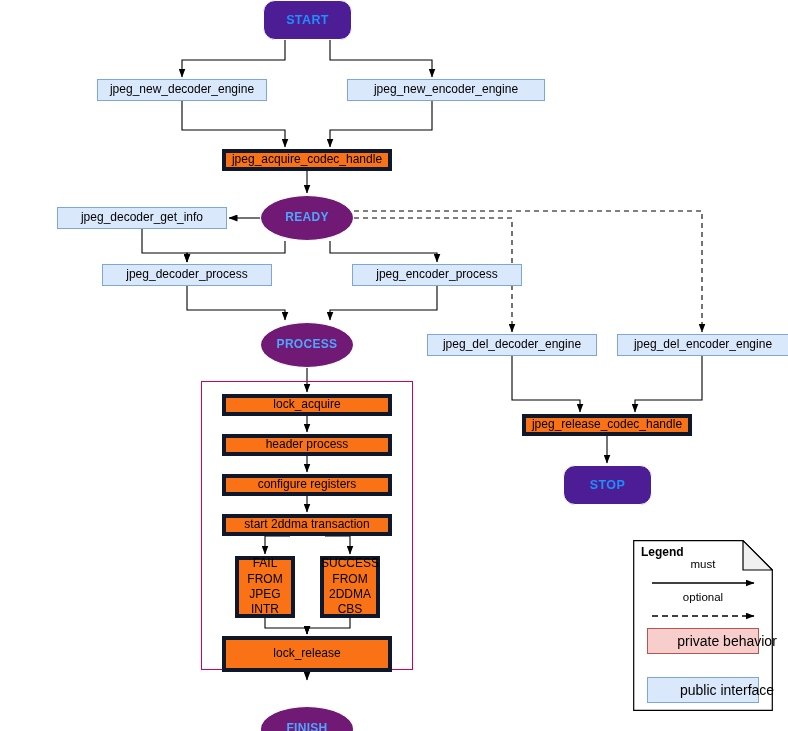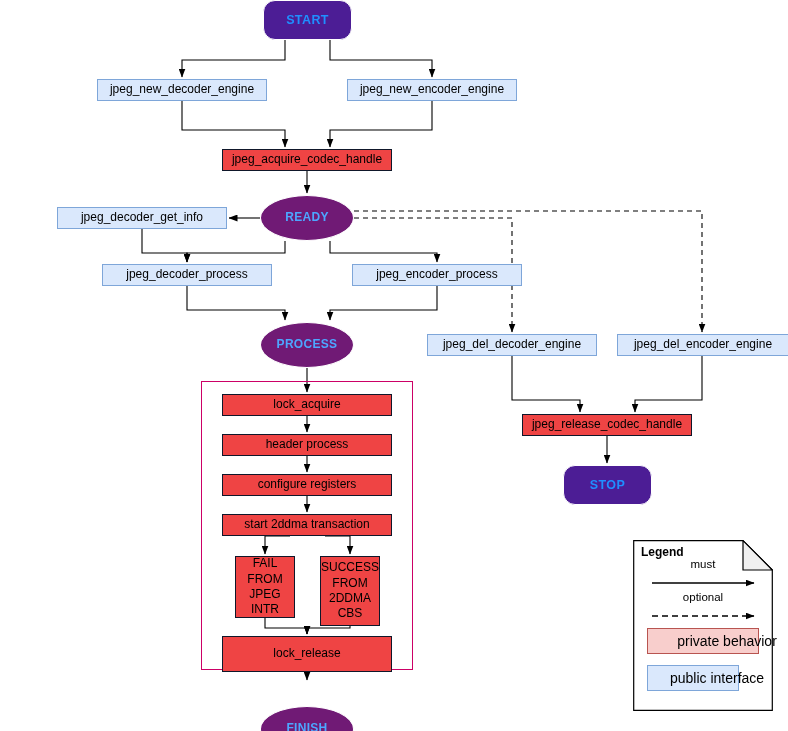--- a/index.html
+++ b/index.html
@@ -64,22 +64,22 @@
   }
 
   
   .public {
     background: #dae8fc;
     border: 1px solid #7ea6d9;
   }
 
   
   .private {
-    background: #ef4444;
-    border: 1px solid #0f172a;
+    background: #f97316;
+    border: 4px solid #0f172a;
   }
 
   
   .private.multiline {
     line-height: 1.28;
     font-size: 12px;
   }
 
   
   .group-box {
@@ -213,21 +213,21 @@
   <div class="group-box" style="left:201px; top:381px; width:212px; height:289px;"></div>
 
   <div class="node terminal" style="left:263px; top:0px; width:89px; height:40px;">
     <span>START</span>
   </div>
 
   <div class="node public" style="left:97px; top:79px; width:170px; height:22px;">
     <span>jpeg_new_decoder_engine</span>
   </div>
 
-  <div class="node public" style="left:347px; top:79px; width:170px; height:22px;">
+  <div class="node public" style="left:347px; top:79px; width:198px; height:22px;">
     <span>jpeg_new_encoder_engine</span>
   </div>
 
   <div class="node private" style="left:222px; top:149px; width:170px; height:22px;">
     <span>jpeg_acquire_codec_handle</span>
   </div>
 
   <div class="node state" style="left:260px; top:195px; width:94px; height:46px;">
     <span>READY</span>
   </div>
@@ -280,21 +280,21 @@
     <span>start 2ddma transaction</span>
   </div>
 
   <div class="node private multiline" style="left:235px; top:556px; width:60px; height:62px; white-space:pre-line;">
     <span style="white-space:pre-line;">FAIL
 FROM
 JPEG
 INTR</span>
   </div>
 
-  <div class="node private multiline" style="left:320px; top:556px; width:60px; height:70px; white-space:pre-line;">
+  <div class="node private multiline" style="left:320px; top:556px; width:60px; height:62px; white-space:pre-line;">
     <span style="white-space:pre-line;">SUCCESS
 FROM
 2DDMA
 CBS</span>
   </div>
 
   <div class="node private" style="left:222px; top:636px; width:170px; height:36px;">
     <span>lock_release</span>
   </div>
 
@@ -329,18 +329,18 @@
           <path d="M0,0 L9,3.5 L0,7 z" fill="#000000"></path>
         </marker>
       </defs>
       <line x1="19" y1="7" x2="121" y2="7" stroke="#000000" stroke-width="1.6" stroke-dasharray="6,4" marker-end="url(#lah2)"></line>
     </svg>
 
     <div class="legend-swatch private" style="left:14px; top:88px; width:112px; height:26px;">
       <span>private behavior</span>
     </div>
 
-    <div class="legend-swatch public" style="left:14px; top:125px; width:92px; height:26px;">
+    <div class="legend-swatch public" style="left:14px; top:137px; width:112px; height:26px;">
       <span>public interface</span>
     </div>
   </div>
 
 </div>
 
 </body></html>

